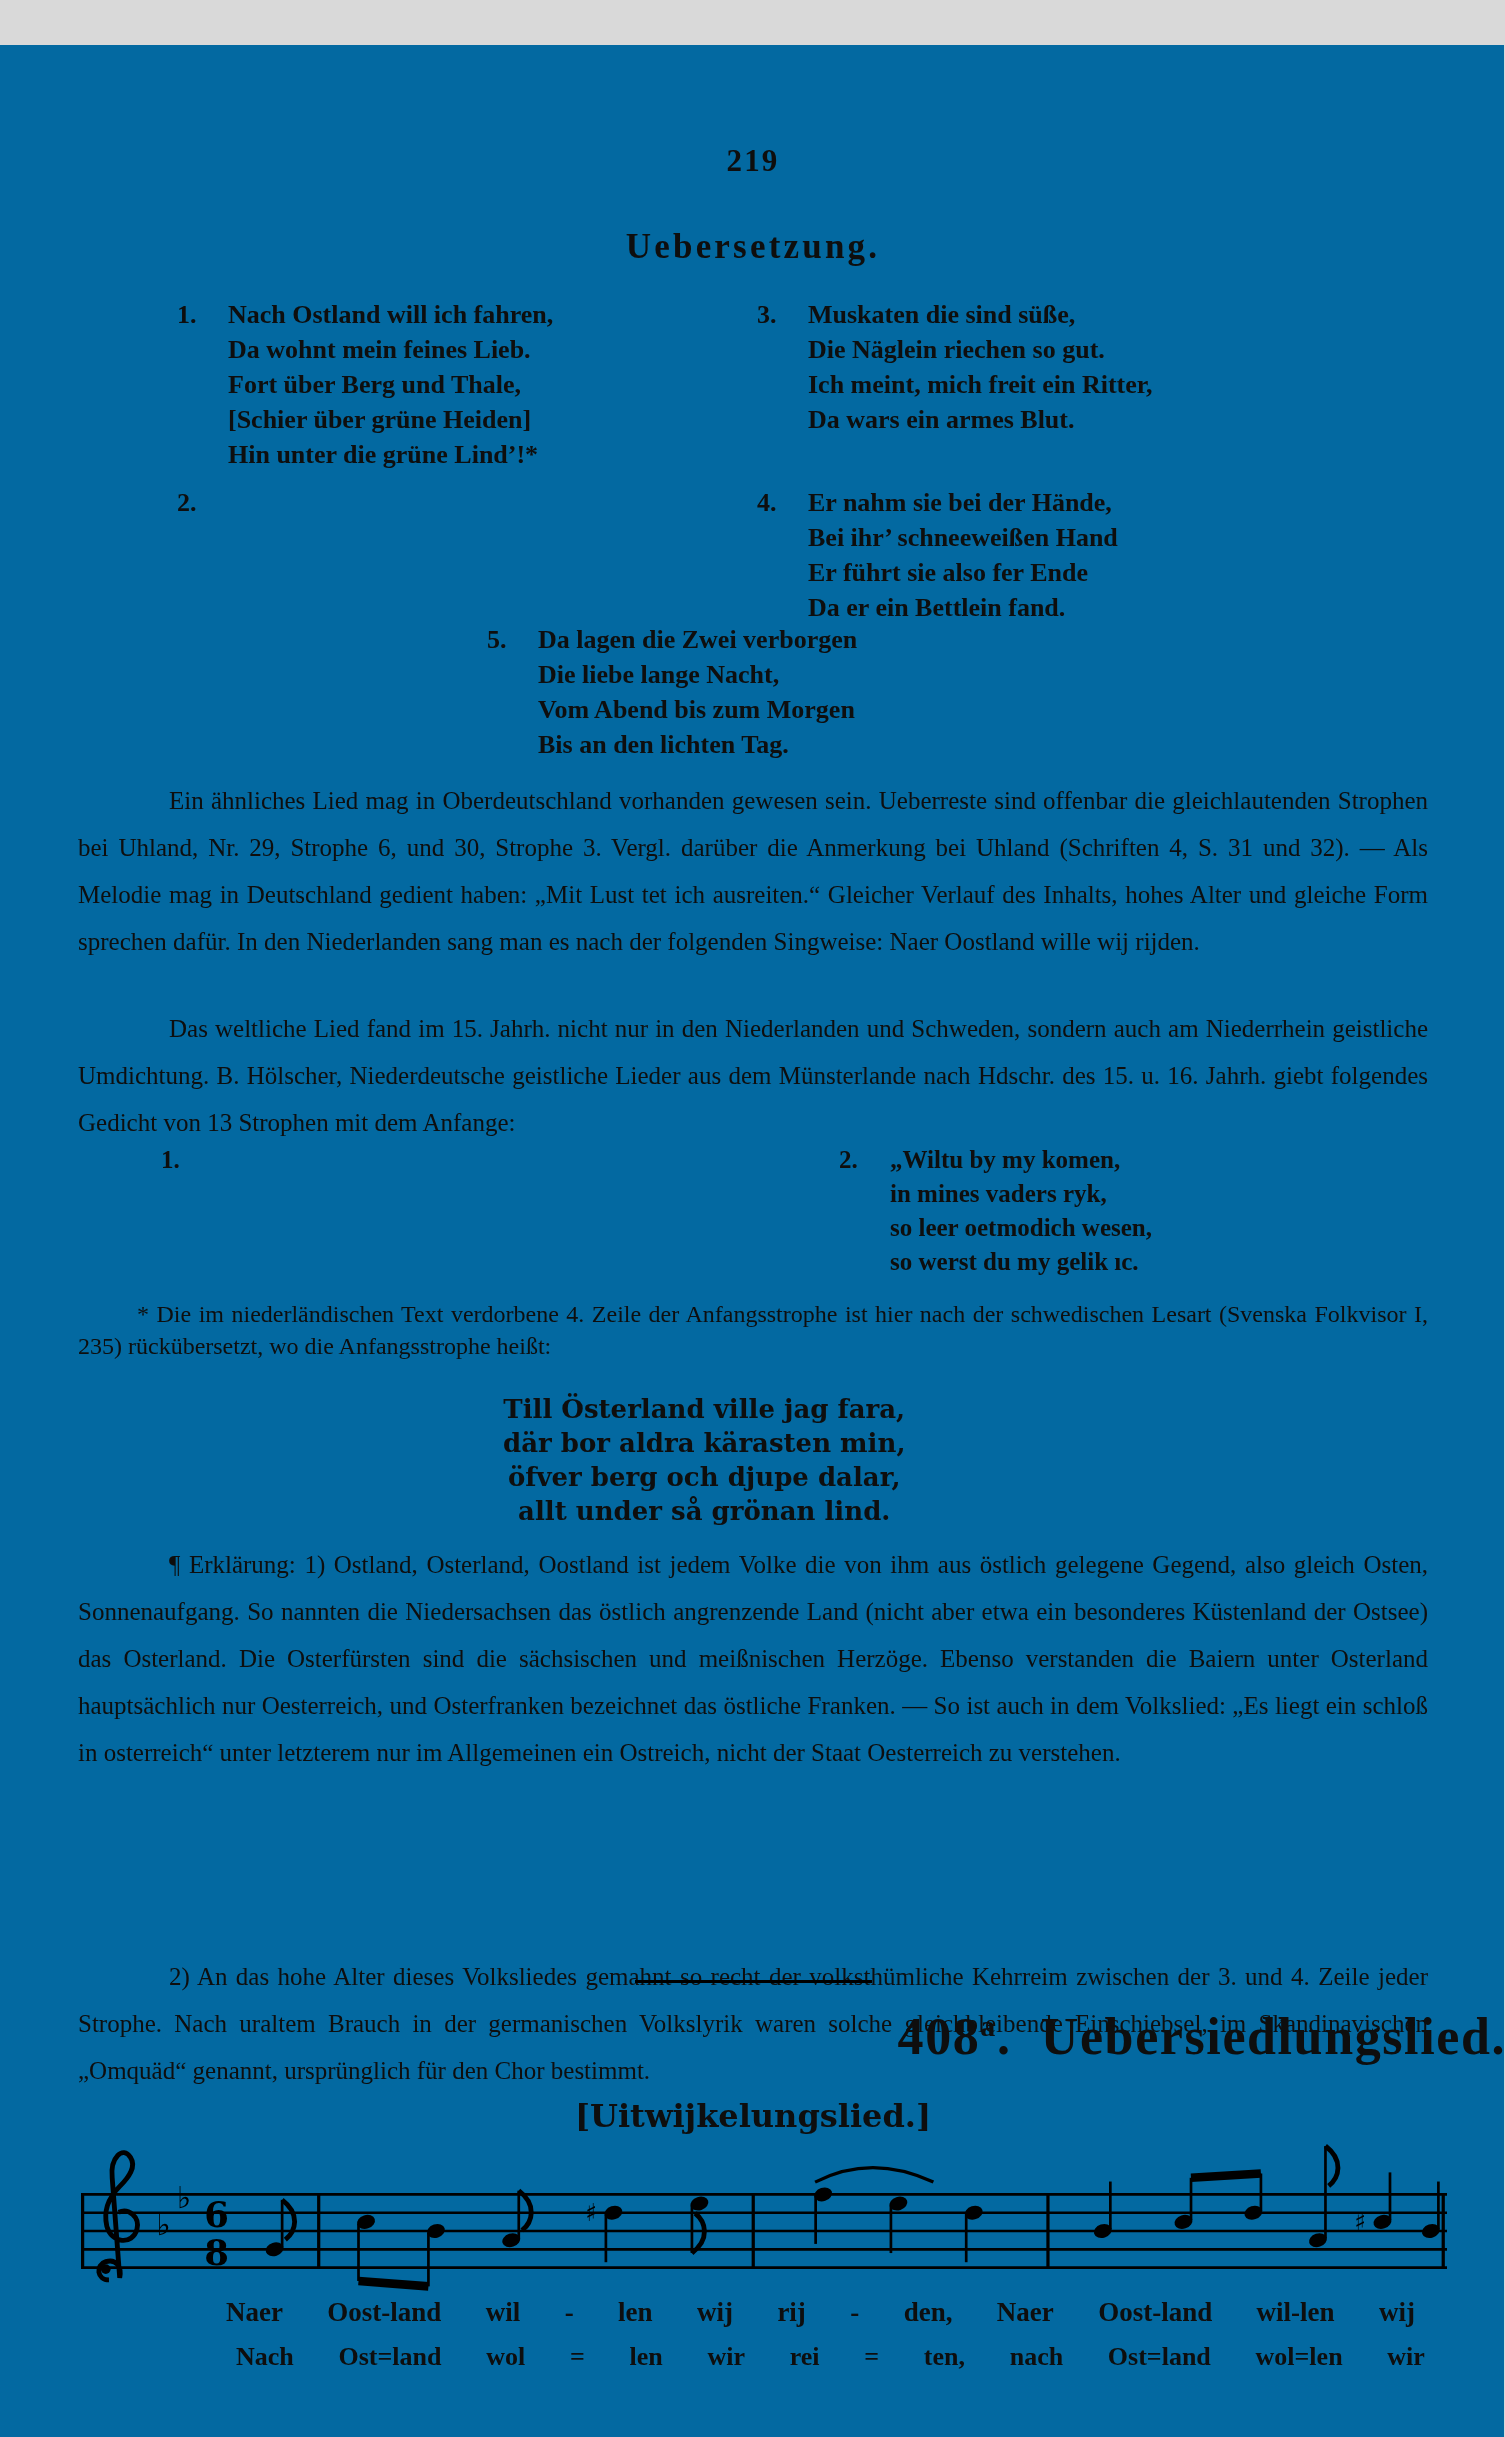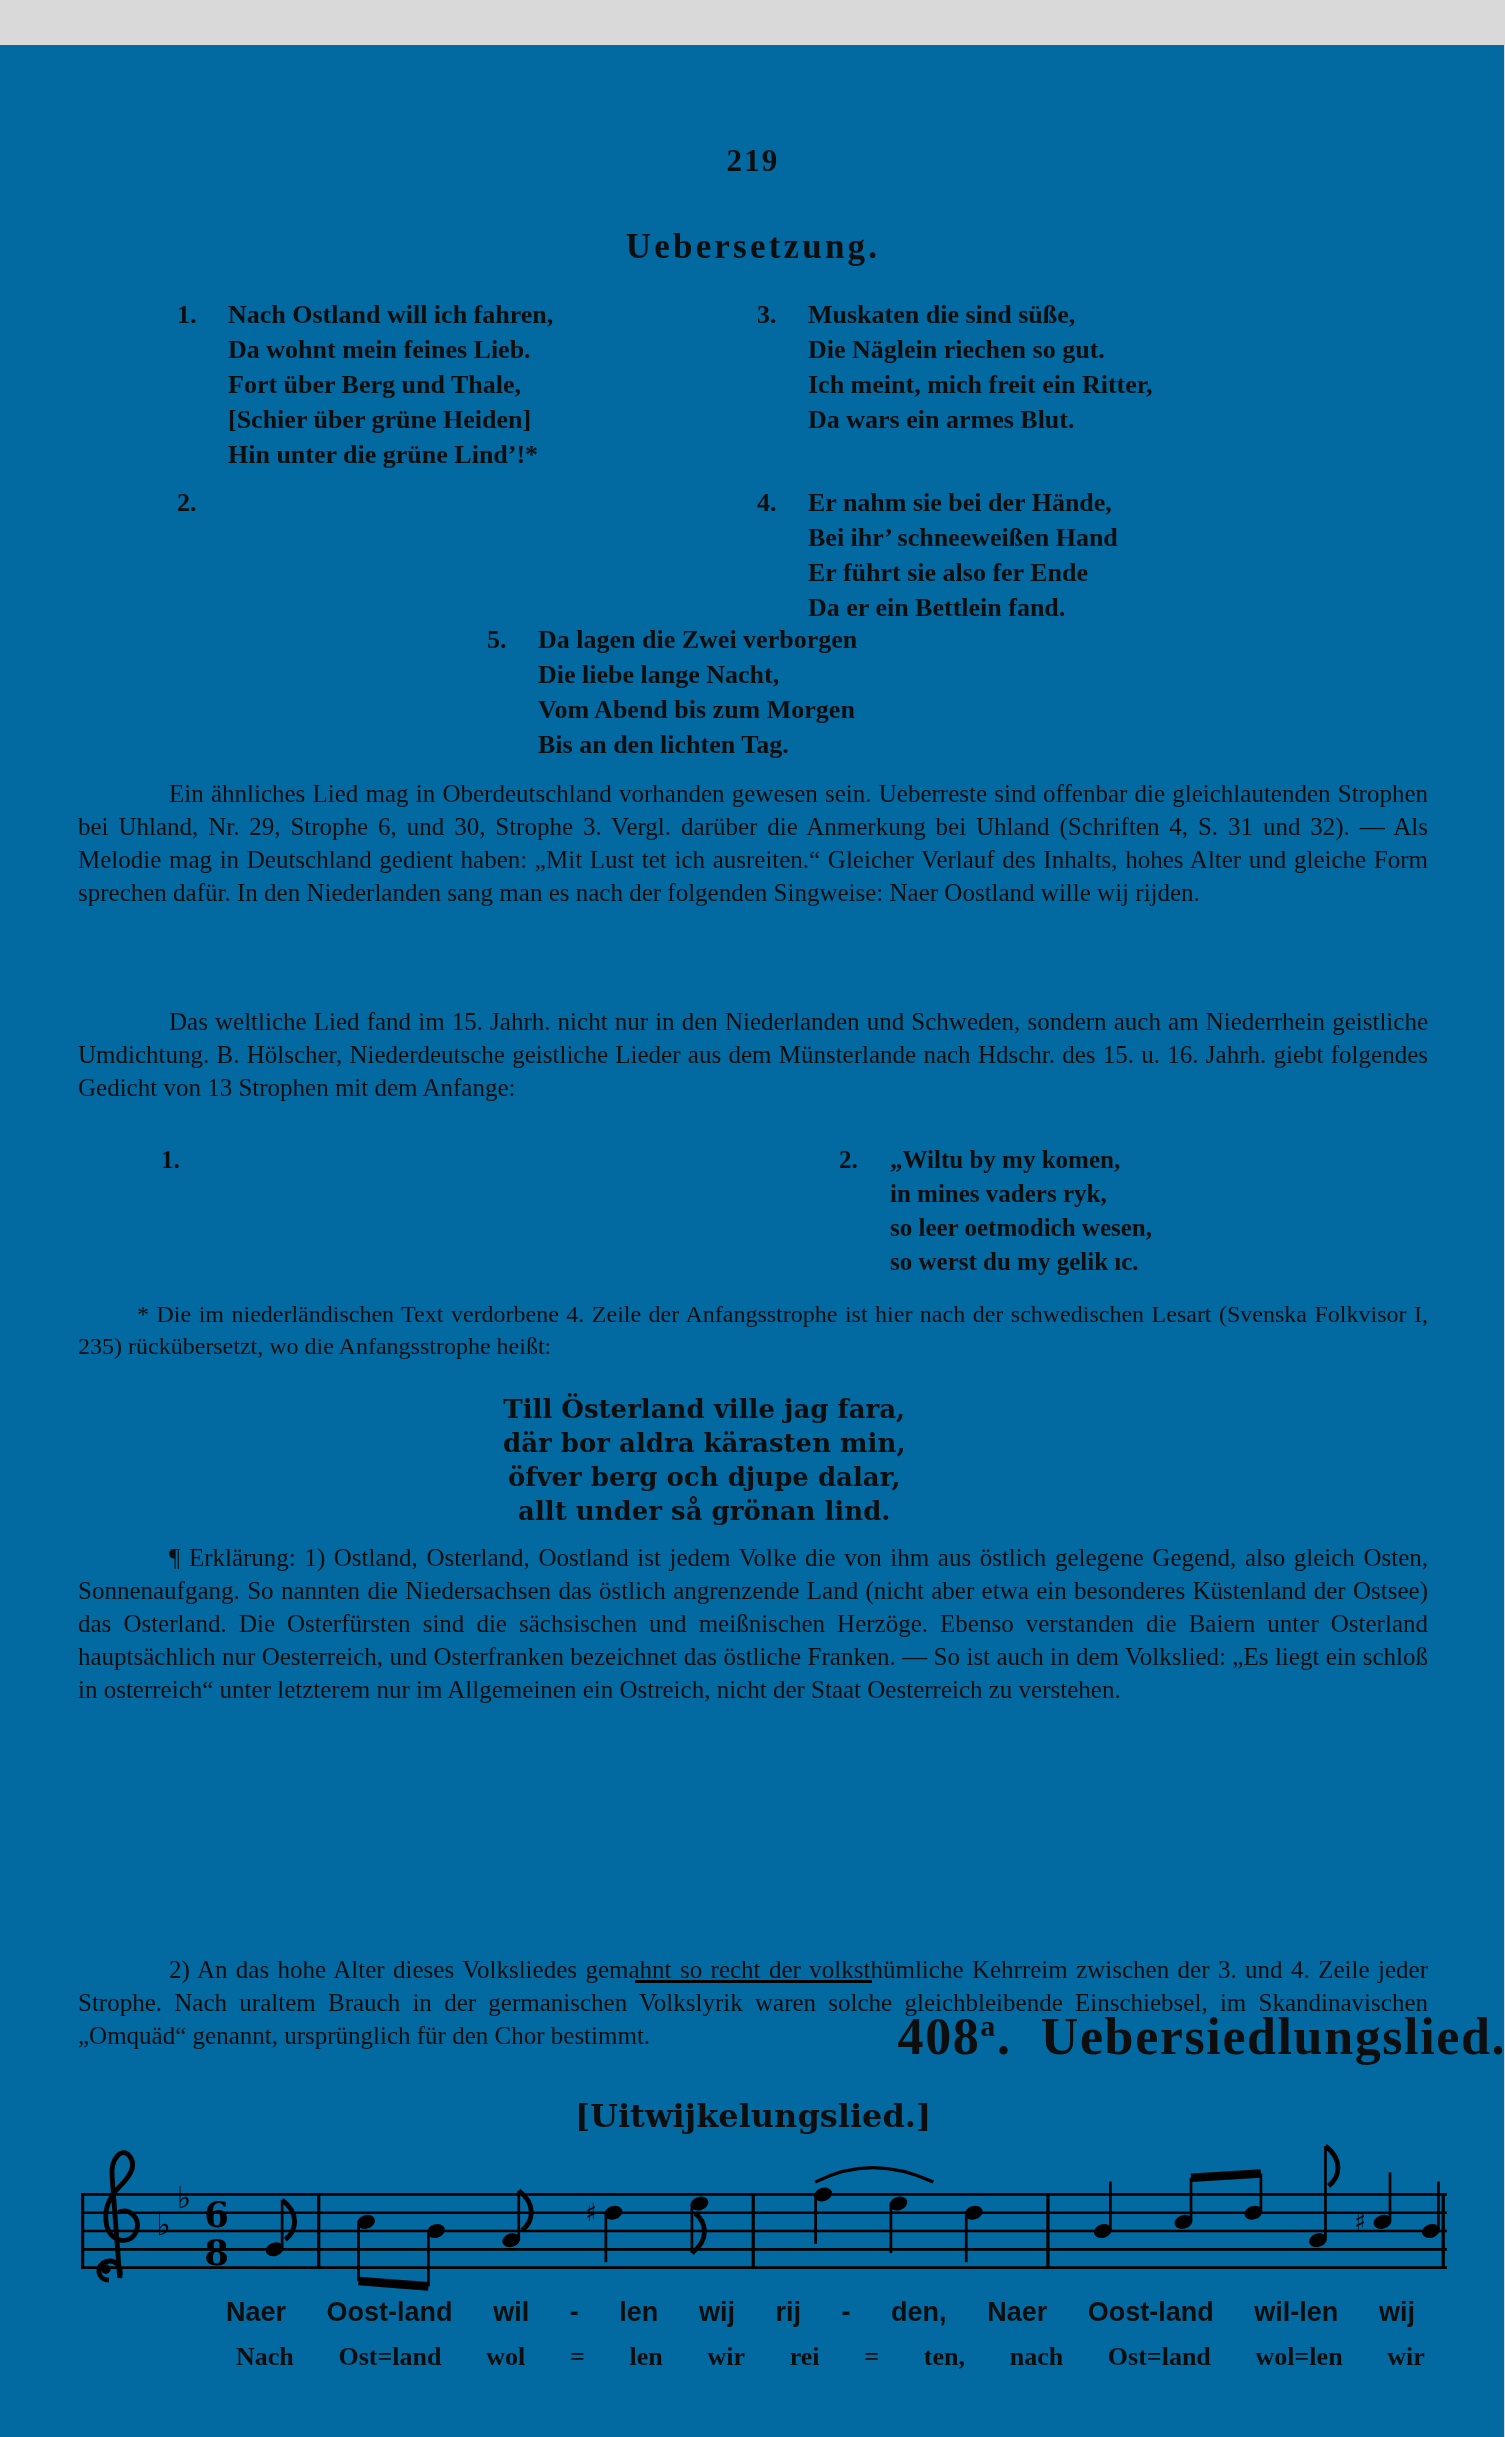--- a/index.html
+++ b/index.html
@@ -6,31 +6,31 @@
   #page{
     position:relative;width:1504px;height:2438px;background:#0369a1;
     color:#0e0e0e;font-family:"Liberation Serif",serif;overflow:hidden;margin-top:45px;
   }
   .abs{position:absolute;}
   .centerline{left:0;width:1506px;text-align:center;}
   .pageno{font-size:31px;font-weight:bold;letter-spacing:2.2px;}
   .h-uebers{font-size:35px;font-weight:bold;letter-spacing:3.2px;}
   .stanza{display:flex;font-size:26px;line-height:35px;font-weight:bold;white-space:nowrap;}
   .stanza .vnum{width:51px;flex:none;}
-  .para{font-size:25px;line-height:33px;text-align:justify;width:1350px;}
+  .para{font-size:25px;line-height:47px;text-align:justify;width:1350px;}
   .para.indent{text-indent:91px;}
   .fn{font-size:24px;line-height:32px;}
   .antiqua{font-family:"DejaVu Serif",serif;font-weight:bold;}
   .sweverse{font-size:26px;line-height:34px;}
   .rule{background:#000;height:2.7px;}
   .songhead{font-size:52px;font-weight:bold;letter-spacing:1.6px;text-align:right;}
   .songhead sup{font-size:30px;vertical-align:super;}
   .subtitle{font-size:32px;}
   .lyrics{display:flex;justify-content:space-between;font-weight:bold;white-space:nowrap;}
-  .lyr1{font-family:Liberation Sans, sans-serif;font-size:27px;align-items:center;}
+  .lyr1{font-family:Liberation Serif, serif;font-size:27px;align-items:center;}
   .lyr2{font-family:"Liberation Serif",serif;font-size:26px;}
   svg text{fill:#000;}
 </style>
 </head>
 <body>
 
 <div id="page">
 
   <div class="abs centerline pageno" style="top:98px;">219</div>
 

